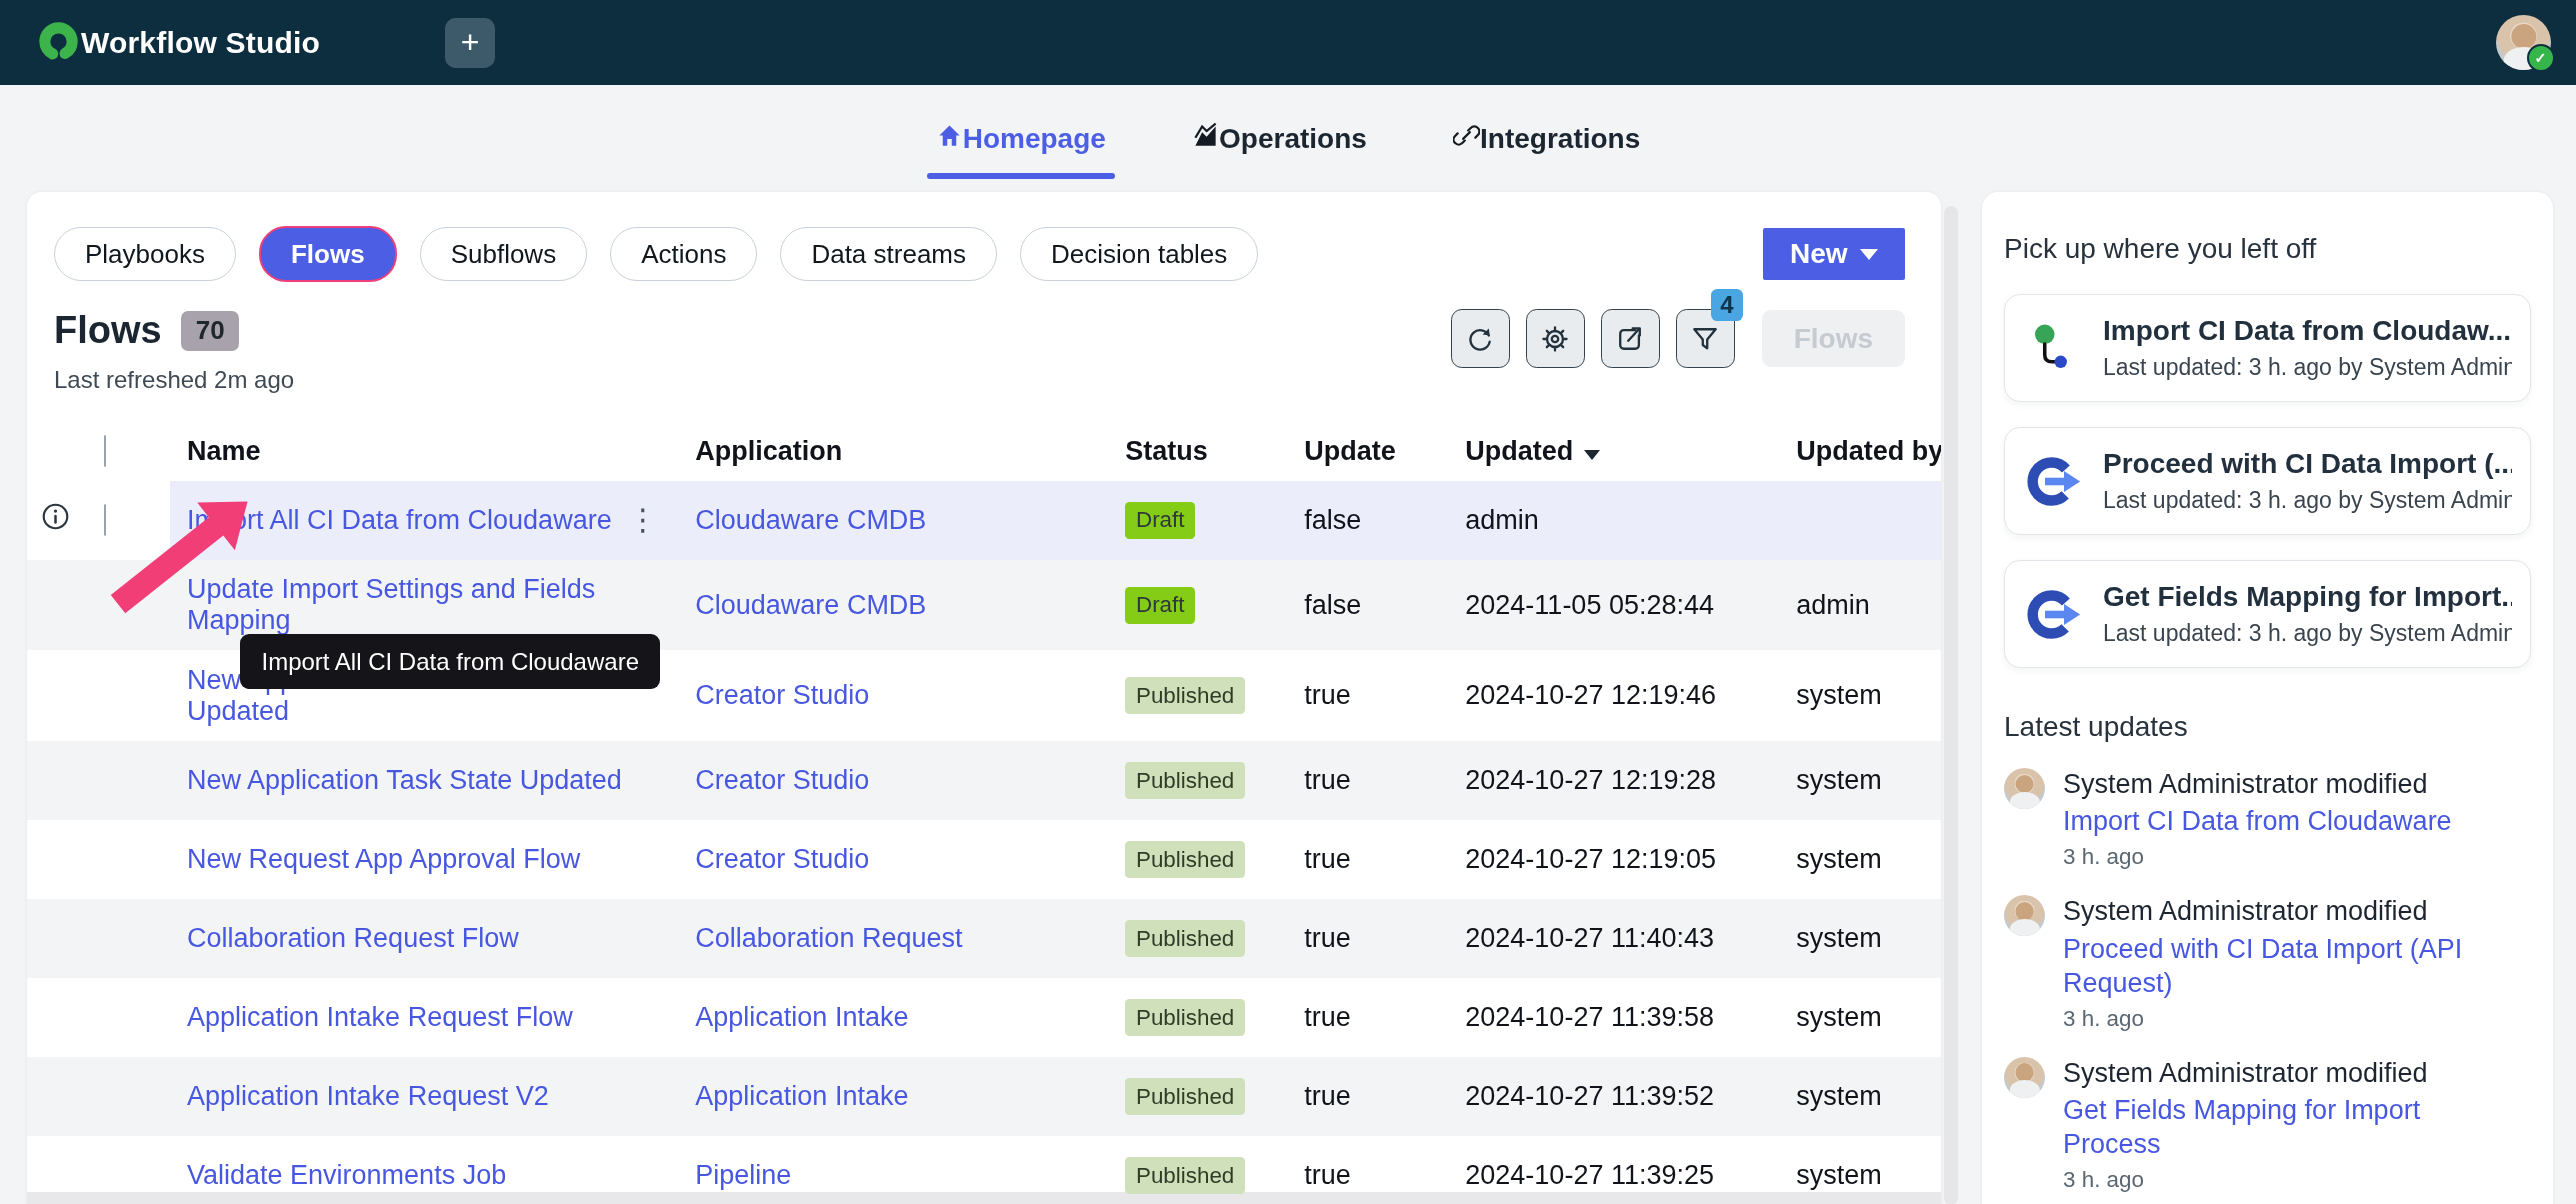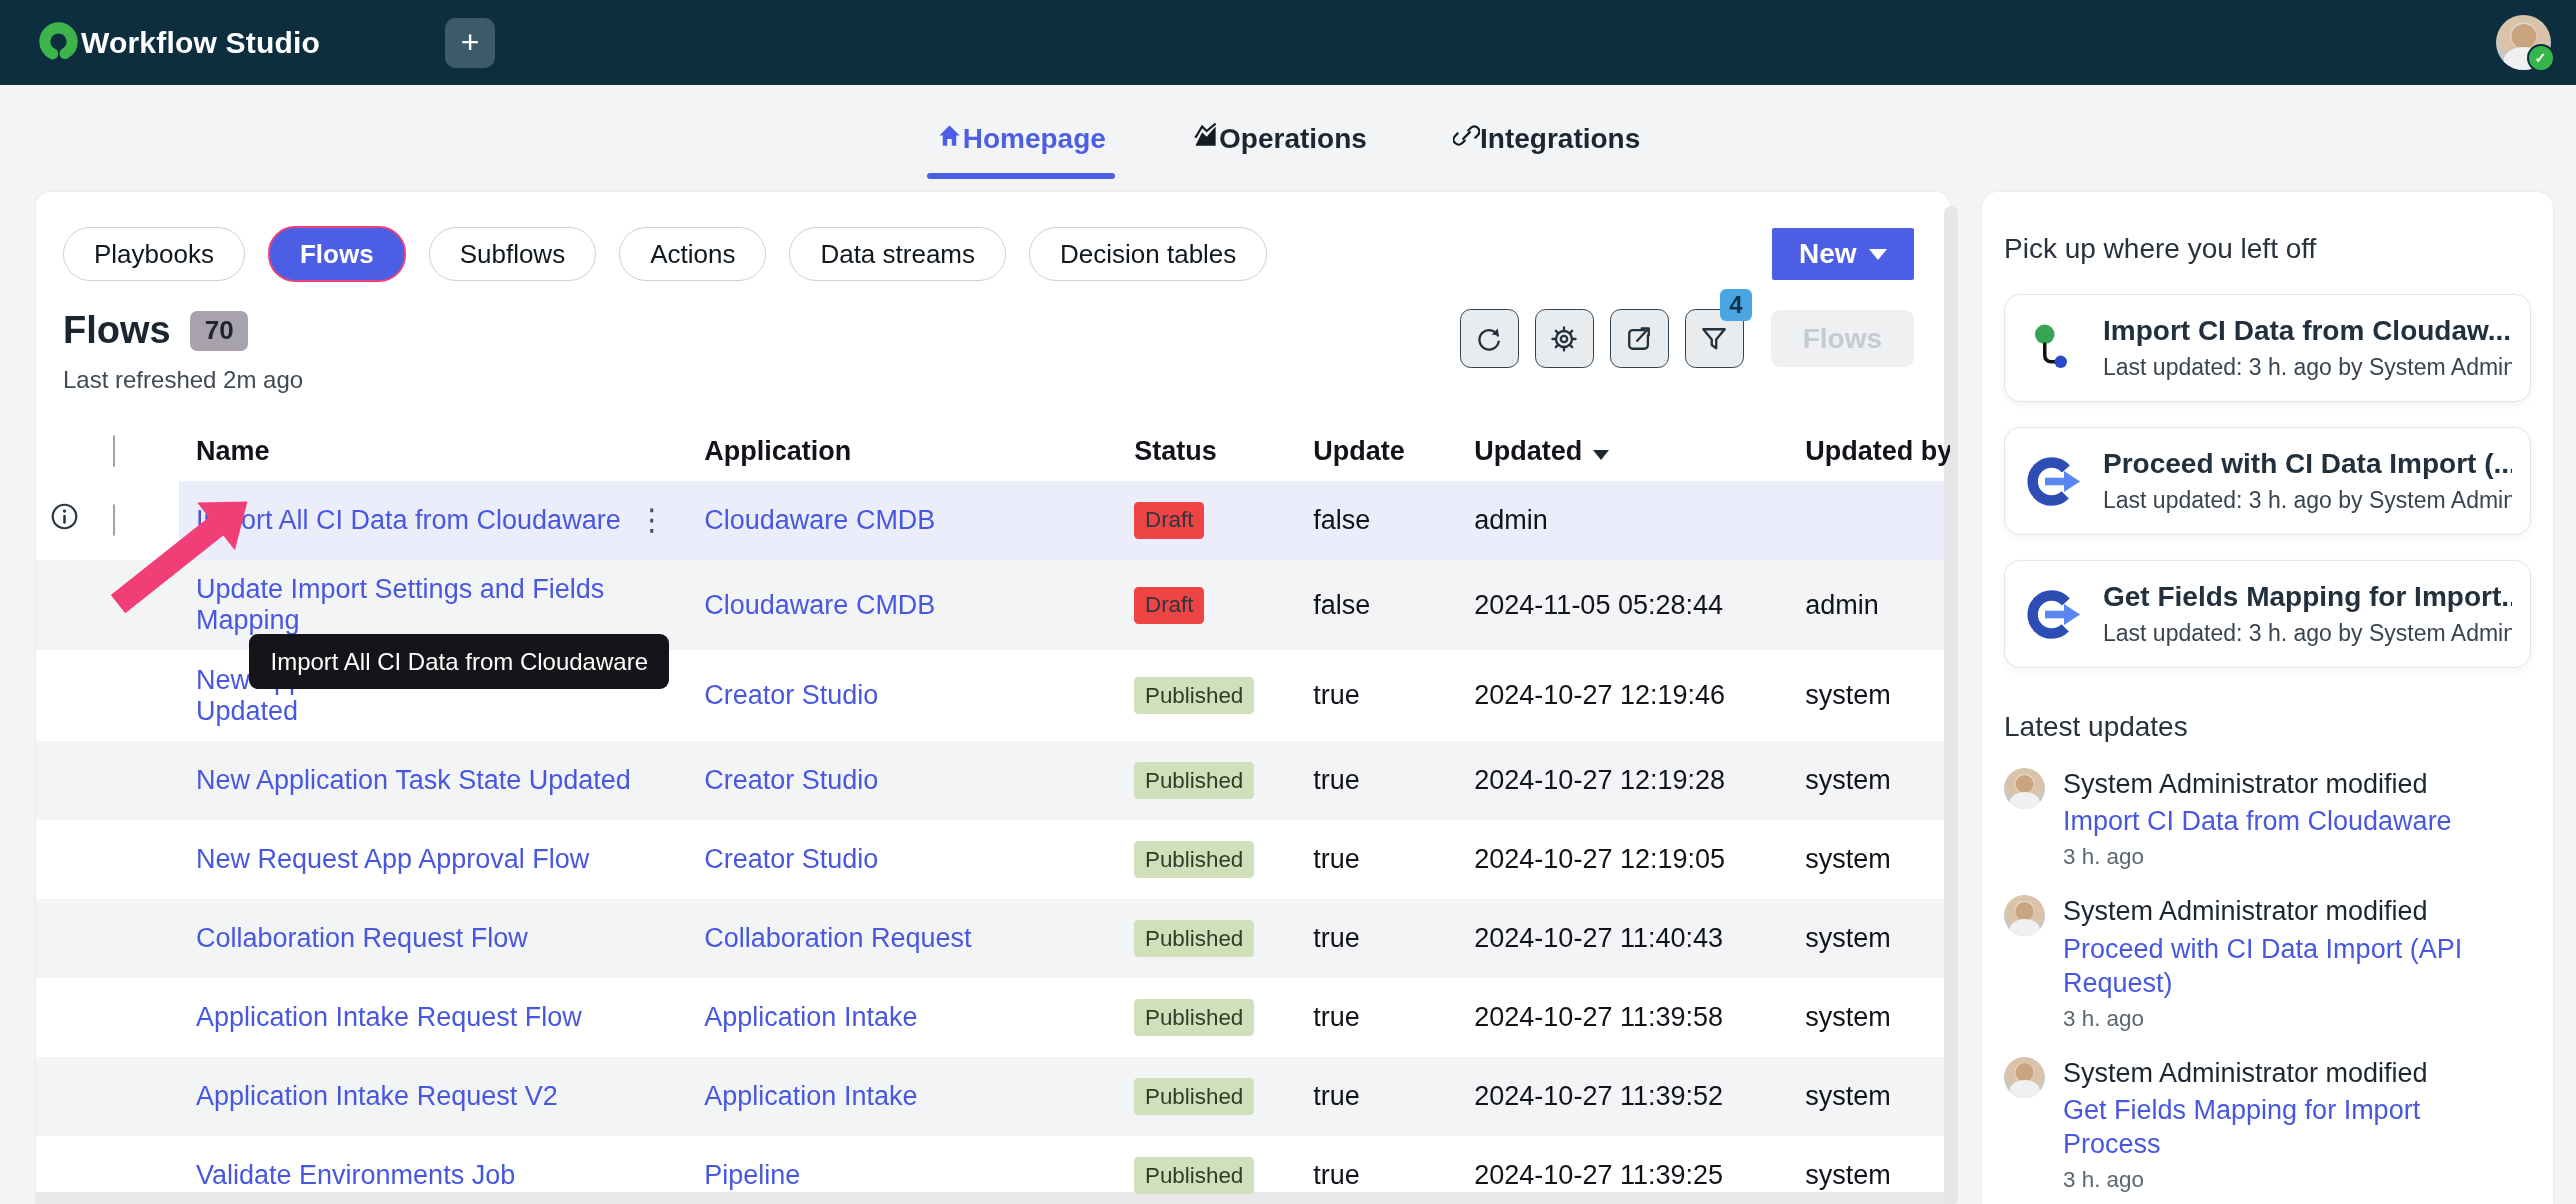--- a/index.html
+++ b/index.html
@@ -28,21 +28,21 @@
   .tabs{position:absolute;left:0;top:85px;width:2576px;height:107px;display:flex;
         align-items:center;justify-content:center;gap:79px;}
   .tab{display:flex;align-items:center;gap:0;font-size:28px;font-weight:600;color:#1b2630;
        position:relative;cursor:pointer;padding:9px 3.6px;}
   .tab.active{color:#4c5fe4;}
   .tab.active::after{content:"";position:absolute;left:-5.4px;right:-5.4px;bottom:-14.3px;height:6.3px;
        border-radius:3.6px;background:#4c5fe4;}
   .tab svg{flex:0 0 auto;}
 
   
-  .main-card{position:absolute;left:36px;top:192px;width:1914px;height:1012px;background:#fff;
+  .main-card{position:absolute;left:27px;top:192px;width:1914px;height:1012px;background:#fff;
              border-radius:14.3px 14.3px 0 0;box-shadow:0 0.9px 3.6px rgba(20,30,40,.07);overflow:hidden;}
   .pills-row{display:flex;gap:23px;align-items:center;padding:34px 36px 0 27px;}
   .pill{height:52px;padding:0 30px;border-radius:27px;border:1.8px solid #c9d0d8;background:#fff;
         display:flex;align-items:center;font-size:26px;color:#10171d;cursor:pointer;white-space:nowrap;}
   .pill.selected{background:#4c5fe4;color:#fff;border:2.7px solid #f03f78;font-weight:600;}
   .new-btn{margin-left:auto;height:52px;padding:0 27px;border-radius:2px;background:#4c5fe4;color:#fff;
            font-size:28px;font-weight:700;display:flex;align-items:center;gap:12.5px;cursor:pointer;}
   .caret-down{width:0;height:0;border-left:9px solid transparent;border-right:9px solid transparent;
               border-top:11.6px solid currentColor;display:inline-block;}
 
@@ -67,21 +67,21 @@
         align-items:center;position:relative;}
   .thead{min-height:55px;font-weight:700;font-size:27px;color:#10181f;}
   .tcell{padding:14.3px 14.3px 14.3px 14.3px;position:relative;z-index:1;font-size:27px;color:#10141a;}
   .name-cell{padding-left:34px;display:flex;align-items:center;gap:16px;}
   .row{min-height:79px;}
   .row.bg-gray{background:#f3f4f6;}
   .row .hl{position:absolute;left:143px;right:0;top:0;bottom:0;background:#ecedfb;z-index:0;}
   a.flow-link{color:#4757e0;text-decoration:none;cursor:pointer;}
   .kebab{color:#4a535c;font-size:30px;line-height:0.8;cursor:pointer;letter-spacing:0;}
   .badge{display:inline-block;font-size:22.4px;padding:5.4px 10.7px;border-radius:4.5px;}
-  .badge.draft{background:#ef4444;color:#2e3640;}
+  .badge.draft{background:#84cc16;color:#2e3640;}
   .badge.published{background:#cfe0ba;color:#2f3d28;}
   .checkbox{width:32px;height:32px;border:1.8px solid #9aa2ab;border-radius:6.3px;background:#fff;cursor:pointer;}
   .sort-caret{display:inline-block;width:0;height:0;border-left:8px solid transparent;
               border-right:8px solid transparent;border-top:10.7px solid #1d2730;margin-left:10.7px;}
   .hscroll{position:absolute;left:0;bottom:0;width:1914px;height:12.5px;background:#e8e8ea;}
 
   
   .tooltip{position:absolute;left:213px;top:213px;background:#151519;color:#fff;font-size:24px;
            padding:13.4px 21.5px;border-radius:9px;z-index:5;white-space:nowrap;}
 

